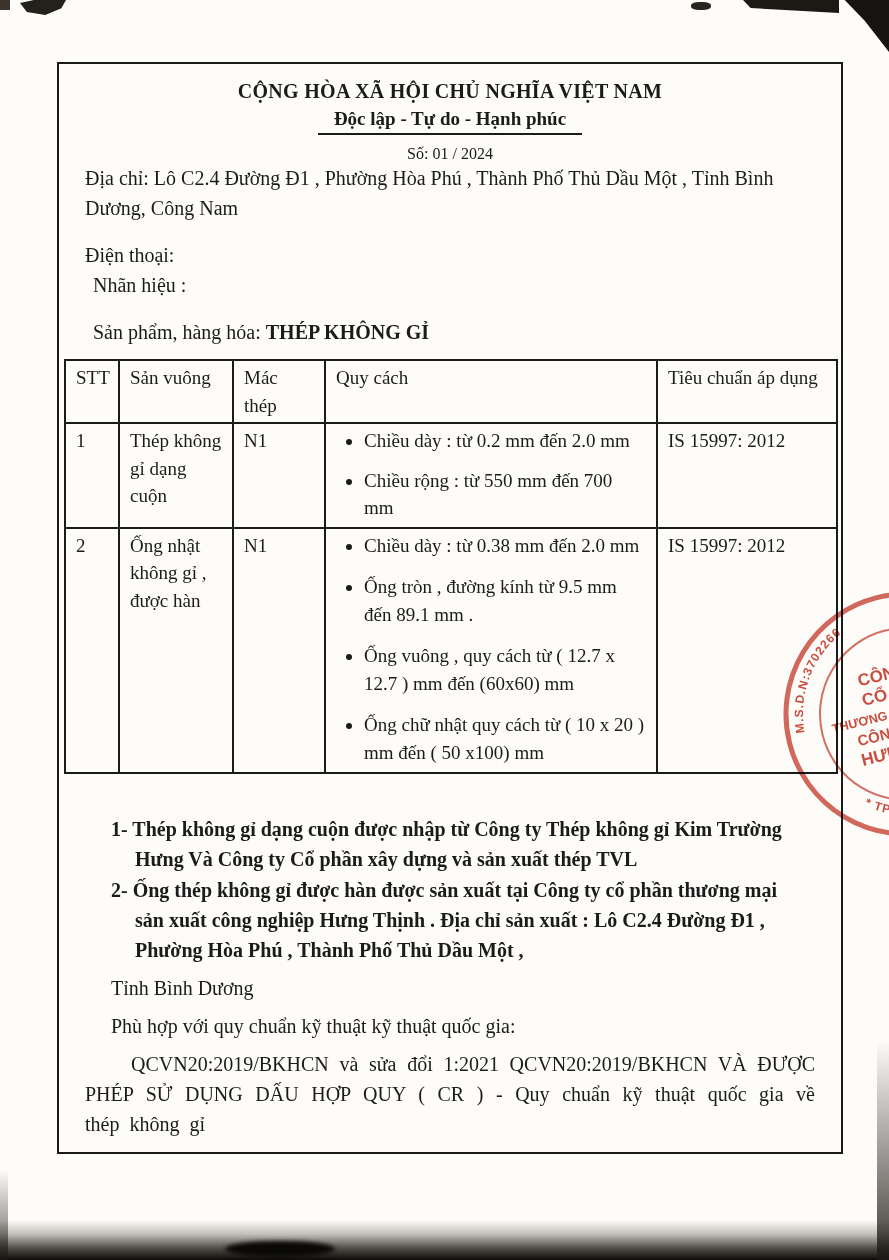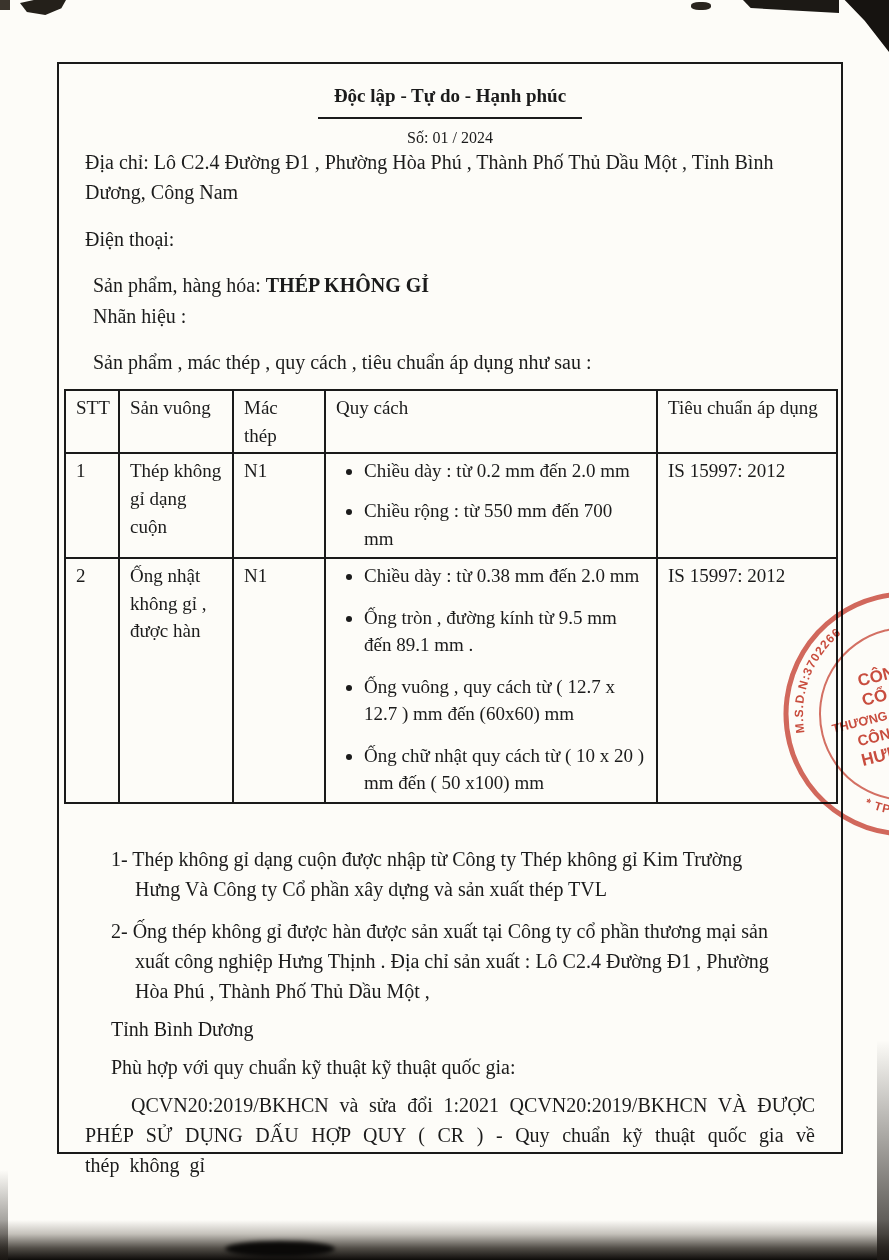--- a/index.html
+++ b/index.html
@@ -11,21 +11,21 @@
     font-family:"Liberation Serif", serif; color:#1b1b1b;
   }
   .frame {
     position:absolute; left:57px; top:62px; width:786px; height:1092px;
     border:2px solid #1a1a1a; padding:16px 26px 0;
   }
   .center { text-align:center; }
   .nat-title { font-weight:bold; font-size:20px; letter-spacing:.3px; }
   .motto-row { text-align:center; margin-top:5px; }
   .motto { display:inline-block; font-weight:bold; font-size:19px;
-           border-bottom:2px solid #1b1b1b; padding:0 16px 10px; }
+           border-bottom:2px solid #1b1b1b; padding:0 16px 3px; }
   .doc-title { text-align:center; font-size:25px; font-weight:bold; margin-top:28px; letter-spacing:.6px; }
   .doc-number { text-align:center; font-size:16px; margin-top:10px; }
   .body-text { font-size:20px; line-height:1.52; }
   .mt-lg { margin-top:16px; }
   .mt-sm { margin-top:16px; }
   .indent-sm { margin-left:8px; }
   .bold { font-weight:bold; }
 
   table.spec {
     border-collapse:collapse; table-layout:fixed;
@@ -39,21 +39,21 @@
   col.c-stt { width:54px; } col.c-sp { width:114px; } col.c-mt { width:92px; }
   col.c-qc { width:332px; } col.c-tc { width:180px; }
   td.stt, th.stt { text-align:center; }
   td.mt { padding-left:22px; }
   ul.qc { margin:0 0 0 6px; padding-left:22px; }
   ul.qc li { margin-bottom:12px; }
   ul.qc.tight li { margin-bottom:14px; }
   ul.qc li:last-child { margin-bottom:2px; }
 
   .notes { margin-top:40px; font-size:20px; line-height:1.5; padding:0 26px; }
-  .note-hang { padding-left:24px; text-indent:-24px; margin-top:12px; }
+  .note-hang { padding-left:24px; text-indent:-24px; margin-top:1px;font-weight:bold; }
   .note-plain { margin-top:8px; }
   .note-final { margin:8px -26px 0; text-align:justify; text-indent:46px; word-spacing:5px; }
 
   
   .stamp {
     position:absolute; left:776px; top:584px;
     transform:rotate(-14deg); opacity:.9; mix-blend-mode:multiply;
   }
   .stamp text { font-family:"Liberation Sans", sans-serif; font-weight:bold; fill:#c53a2b; }
 
@@ -76,32 +76,32 @@
   .scan-left { left:0; bottom:0; width:8px; height:90px;
     background:linear-gradient(180deg, rgba(40,35,30,0), rgba(30,26,22,.7)); }
 </style>
 </head>
 <body>
 
 <div class="page">
 
   <div class="frame">
 
+    <div class="center nat-title">CỘNG HÒA XÃ HỘI CHỦ NGHĨA VIỆT NAM</div>
     <div class="motto-row">
       <span class="motto">Độc lập - Tự do - Hạnh phúc</span>
     </div>
 
     <div class="doc-number">Số: 01 / 2024</div>
 
     <p class="body-text">Địa chỉ: Lô C2.4 Đường Đ1 , Phường Hòa Phú , Thành Phố Thủ Dầu Một , Tỉnh Bình Dương, Công Nam</p>
     <p class="body-text mt-sm">Điện thoại:</p>
 
+    <p class="body-text indent-sm">Nhãn hiệu :</p>
     <p class="body-text mt-sm indent-sm"><span>Sản phẩm, hàng hóa: </span><span class="bold">THÉP KHÔNG GỈ</span></p>
-    <p class="body-text indent-sm">Nhãn hiệu :</p>
-    <p class="body-text mt-sm indent-sm">Sản phẩm , mác thép , quy cách , tiêu chuẩn áp dụng như sau :</p>
 
     <table class="spec">
       <colgroup>
         <col class="c-stt">
           <col class="c-sp">
           <col class="c-mt">
           <col class="c-qc">
           <col class="c-tc">
       </colgroup>
       <thead>

